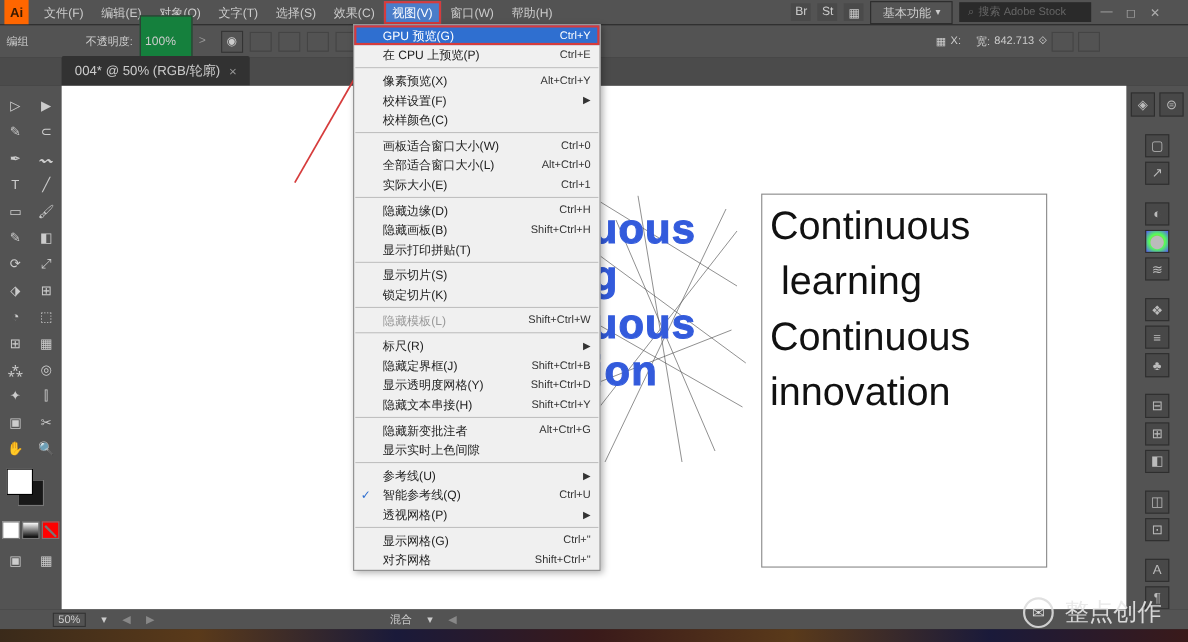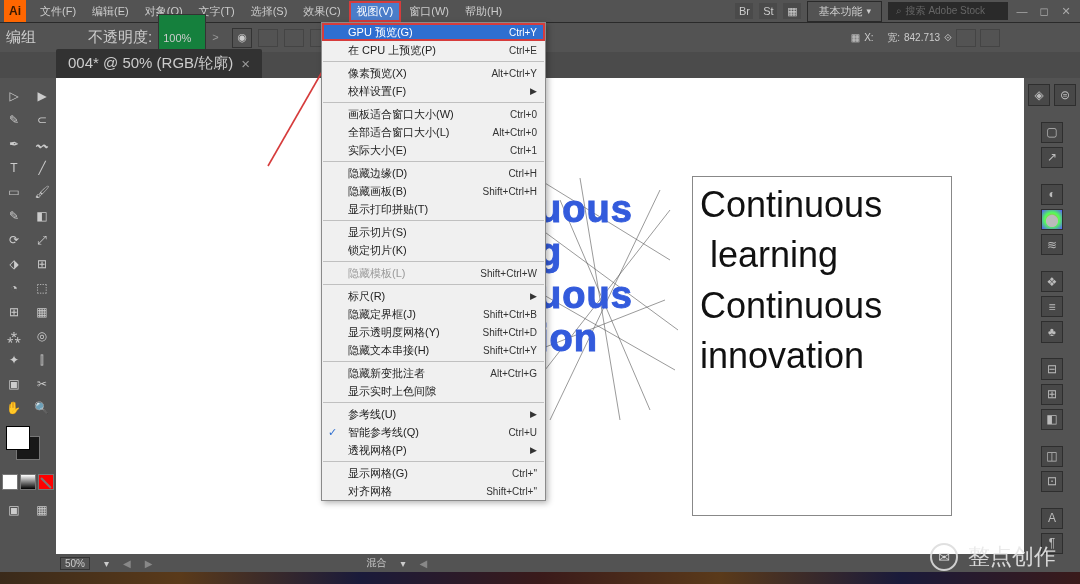--- a/index.html
+++ b/index.html
@@ -1,37 +1,37 @@
 <!DOCTYPE html>
 <html><head>
 <meta charset="utf-8">
 <style>
 * { margin:0; padding:0; box-sizing:border-box; font-family:"Microsoft YaHei",Arial,sans-serif; }
 body { width:1080px; height:584px; background:#323232; overflow:hidden; position:relative; color:#ccc; font-size:11px; }
 .menubar { height:22px; background:#535353; display:flex; align-items:center; padding-left:4px; }
 .menubar .logo { width:22px; height:22px; background:#ff6600; color:#3a1a00; font-weight:bold; display:flex; align-items:center; justify-content:center; font-size:12px; margin-right:6px; }
 .menubar .mitem { padding:3px 8px; color:#ccc; font-size:11px; cursor:pointer; }
 .menubar .mitem.hl { background:#4a7dc9; color:#fff; border:2px solid #d63c3c; padding:1px 6px; }
-.menubar .right-group { margin-left:auto; display:flex; align-items:center; gap:6px; padding-right:6px; }
+.menubar .right-group { margin-left:auto; display:flex; align-items:center; gap:6px; padding-right:22px; }
 .menubar .icon-btn { width:18px; height:16px; background:#4a4a4a; display:flex; align-items:center; justify-content:center; }
 .menubar .dropdown-label { color:#ccc; font-size:11px; padding:2px 10px; border:1px solid #2a2a2a; display:flex; align-items:center; }
 .menubar .dropdown-label::after { content:"▾"; margin-left:4px; font-size:9px; }
 .menubar .search-stock { background:#2a2a2a; padding:2px 8px; color:#666; font-size:10px; width:120px; }
 .menubar .wnd { width:16px; color:#aaa; text-align:center; }
 
 .optionbar { height:30px; background:#535353; border-top:1px solid #2a2a2a; display:flex; align-items:center; padding-left:6px; gap:6px; }
-.optionbar .lbl { color:#ccc; font-size:15px; }
+.optionbar .lbl { color:#ccc; font-size:10px; }
 .optionbar .numinput { background:#15803d; border:1px solid #333; color:#ccc; padding:17px 4px; width:48px; font-size:11px; }
 .optionbar .spin { width:14px; height:14px; color:#999; }
 .optionbar .chk { width:20px; height:20px; border:1px solid #333; display:flex; align-items:center; justify-content:center; }
 .optionbar .xy { margin-left:auto; display:flex; align-items:center; gap:4px; padding-right:80px; color:#ccc; font-size:10px;}
 .optionbar .ficon { width:20px; height:18px; border:1px solid #444; }
 
 .tabbar { height:26px; background:#4b4b4b; display:flex; align-items:flex-end; padding-left:56px; }
-.tabbar .tab { background:#323232; padding:5px 12px; color:#ccc; font-size:15px; display:flex; align-items:center; gap:8px; border-top-left-radius:2px; border-top-right-radius:2px;}
+.tabbar .tab { background:#323232; padding:5px 12px; color:#ccc; font-size:12px; display:flex; align-items:center; gap:8px; border-top-left-radius:2px; border-top-right-radius:2px;}
 .tabbar .tab .x { color:#999; }
 
 .workspace { position:absolute; top:78px; left:56px; right:56px; bottom:30px; background:#fff; overflow:hidden; }
 .leftbar { position:absolute; top:78px; left:0; width:56px; bottom:30px; background:#535353; padding-top:6px; }
 .leftbar .row { display:flex; height:24px; }
 .leftbar .tl { width:28px; height:24px; display:flex; align-items:center; justify-content:center; color:#ccc; font-size:12px; }
 .leftbar .swatch { margin:6px 4px; height:40px; position:relative; }
 .leftbar .swatch .fg { position:absolute; width:24px; height:24px; background:#fff; border:1px solid #000; top:0; left:2px; }
 .leftbar .swatch .bg { position:absolute; width:24px; height:24px; background:#181818; border:1px solid #777; top:10px; left:12px; }
 .leftbar .modes { display:flex; padding:2px; gap:2px; }
@@ -55,21 +55,21 @@
 .canvas-text-right { position:absolute; top:180px; left:700px; color:#111; font-size:36px; line-height:1.4; font-family:"Segoe UI","Microsoft YaHei"; }
 .canvas-text-right .sel-box { position:absolute; top:-4px; left:-8px; width:260px; height:340px; border:1px solid #888; pointer-events:none; }
 .canvas-outline { position:absolute; top:188px; left:538px; color:#335bdc; font-size:38px; font-weight:700; -webkit-text-stroke:1px #335bdc; letter-spacing:1px; }
 .canvas-outline div { font-family:Arial; }
 .wirelines { position:absolute; top:170px; left:530px; width:150px; height:260px; }
 .wirelines line { stroke:#555; stroke-width:0.6; }
 
 .red-arrow { position:absolute; top:28px; left:264px; width:84px; height:140px; pointer-events:none; }
 .red-arrow line { stroke:#d63c3c; stroke-width:1.6; }
 
-.statusbar { position:absolute; bottom:12px; left:0; right:0; height:18px; background:#535353; display:flex; align-items:center; padding-left:60px; gap:14px; color:#ccc; font-size:10px; }
+.statusbar { position:absolute; bottom:12px; left:0; right:0; height:18px; background:#535353; display:flex; align-items:center; padding-left:48px; gap:14px; color:#ccc; font-size:10px; }
 .statusbar .zoom { border:1px solid #333; padding:0 4px; }
 .statusbar .arr { color:#888; }
 .statusbar .mid { margin-left:200px; }
 
 .watermark { position:absolute; bottom:12px; right:24px; color:#e7e7e7; font-size:22px; opacity:.9; display:flex; align-items:center; gap:10px; pointer-events:none; }
 .watermark .wx { width:28px; height:28px; border-radius:50%; border:2px solid #ddd; display:flex; align-items:center; justify-content:center; font-size:14px; }
 
 .thumb-strip { position:absolute; bottom:0; left:0; right:0; height:12px; background:linear-gradient(90deg,#3a2a1a,#5a3a1a,#1a1a3a,#3a1a1a,#5a3a1a,#1a1a3a,#3a1a1a); }
 </style>
 </head>
@@ -269,20 +269,23 @@
     </div>
     <div class="sep"></div>
     <div class="drow">
       <span>像素预览(X)</span>
       <span class="sc">Alt+Ctrl+Y</span>
     </div>
     <div class="drow">
       <span>校样设置(F)</span>
       <span class="sub">▶</span>
     </div>
+    <div class="drow">
+      <span>校样颜色(C)</span>
+    </div>
     <div class="sep"></div>
     <div class="drow">
       <span>画板适合窗口大小(W)</span>
       <span class="sc">Ctrl+0</span>
     </div>
     <div class="drow">
       <span>全部适合窗口大小(L)</span>
       <span class="sc">Alt+Ctrl+0</span>
     </div>
     <div class="drow">

